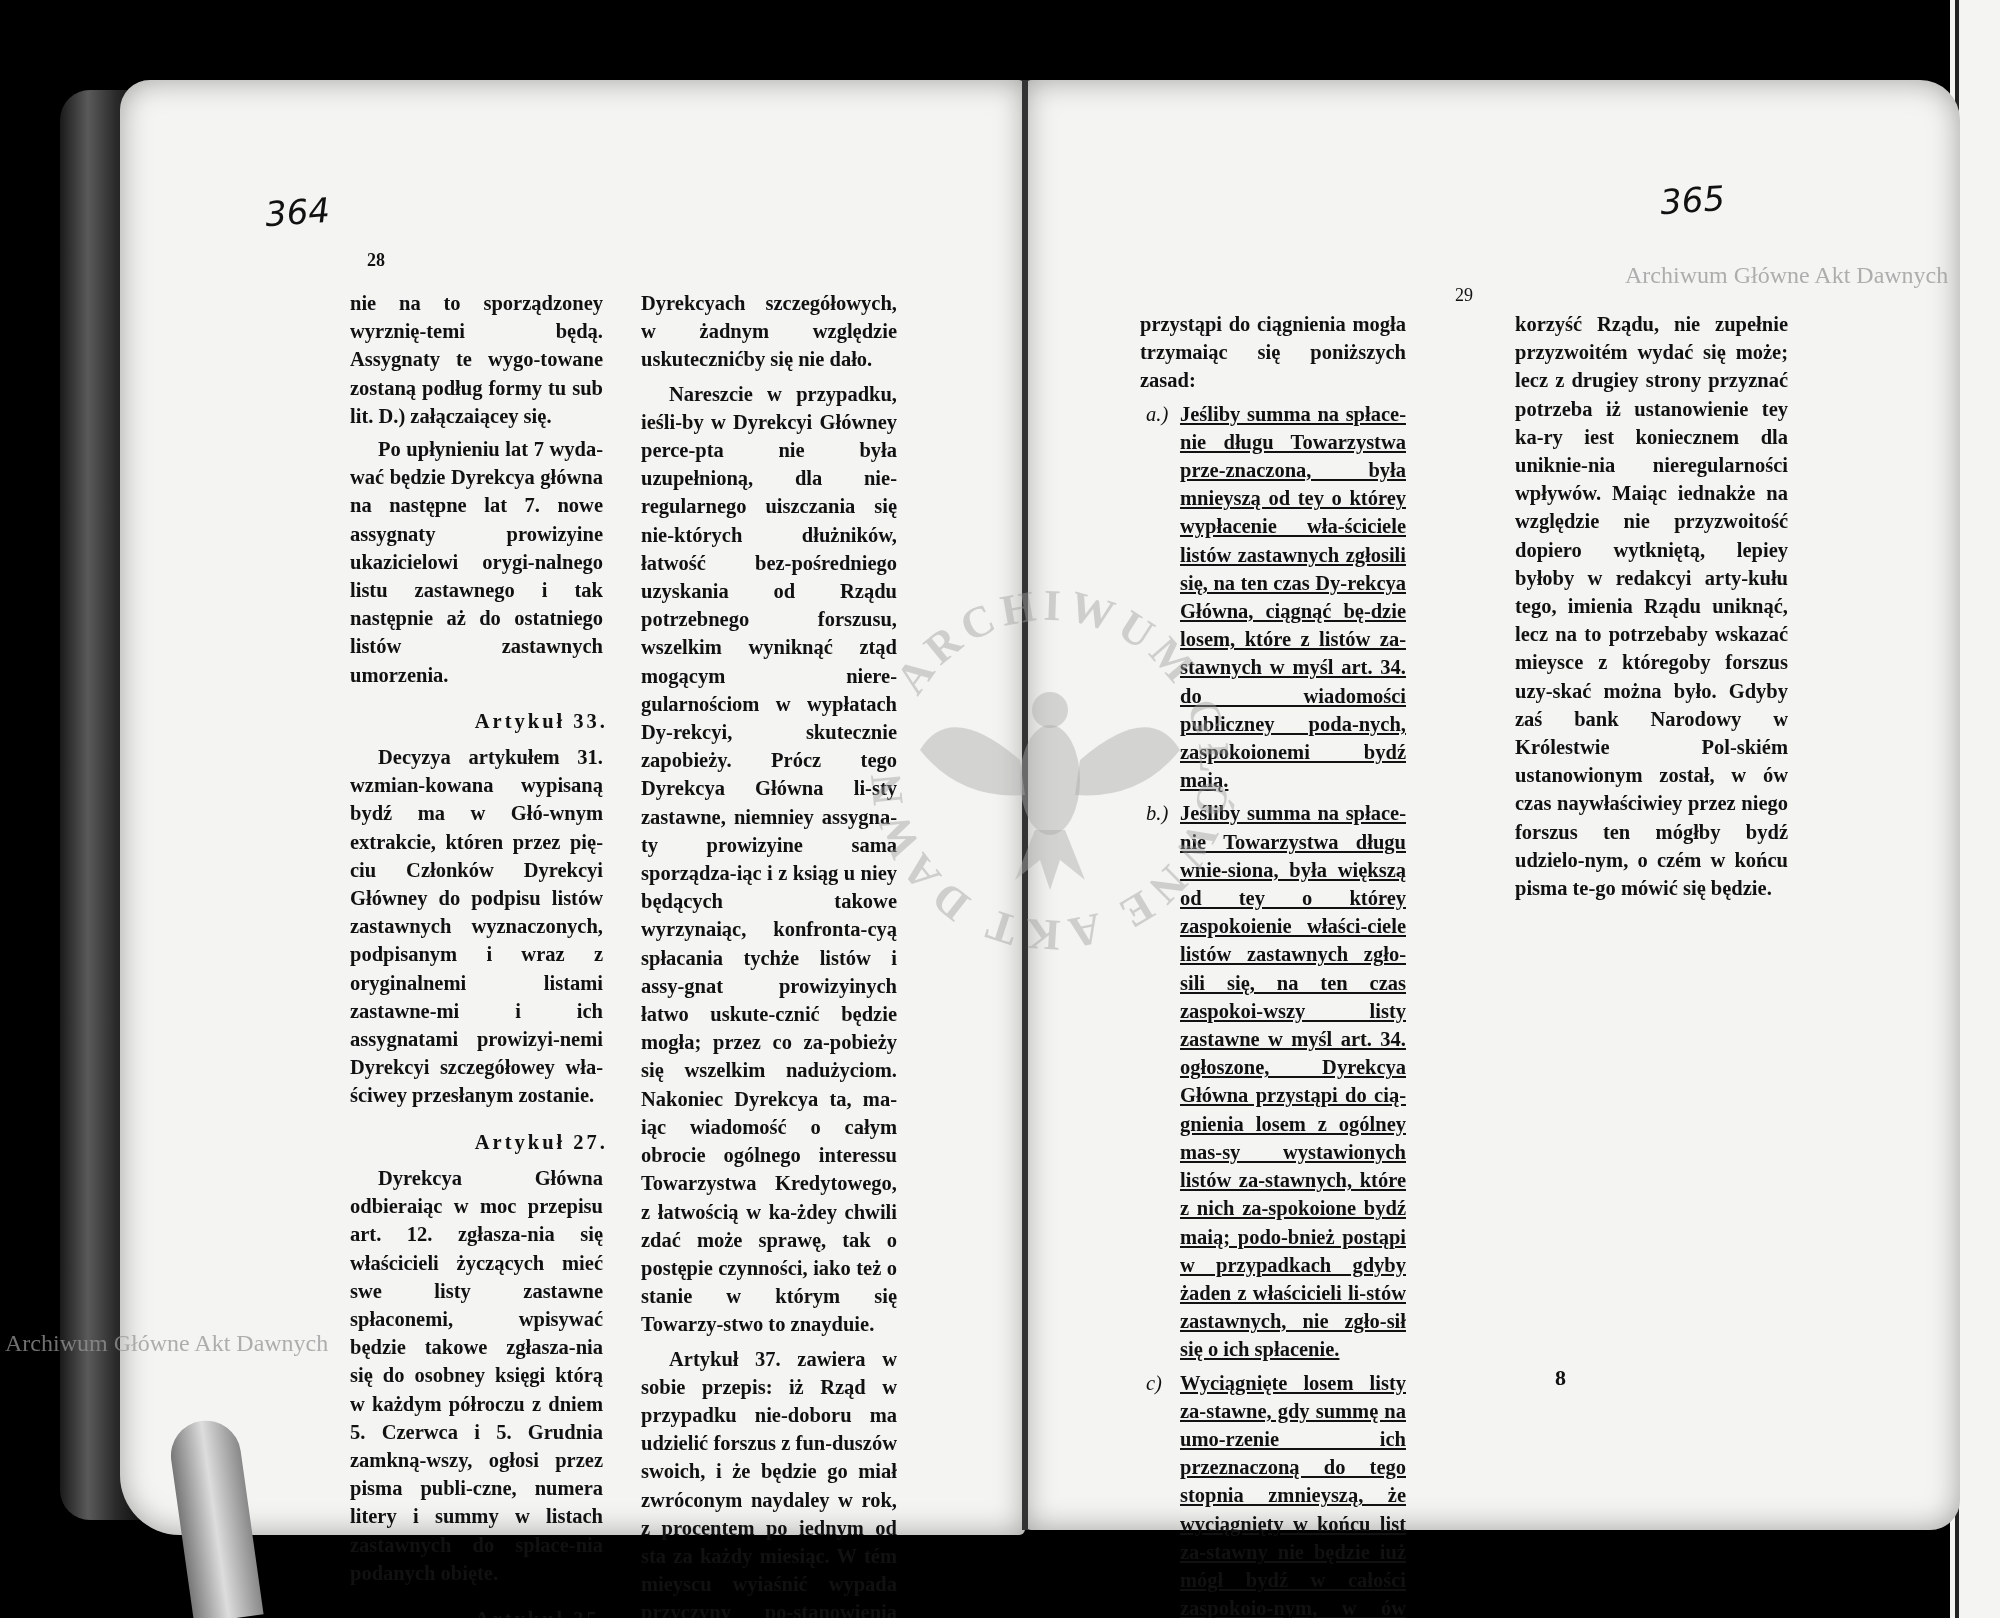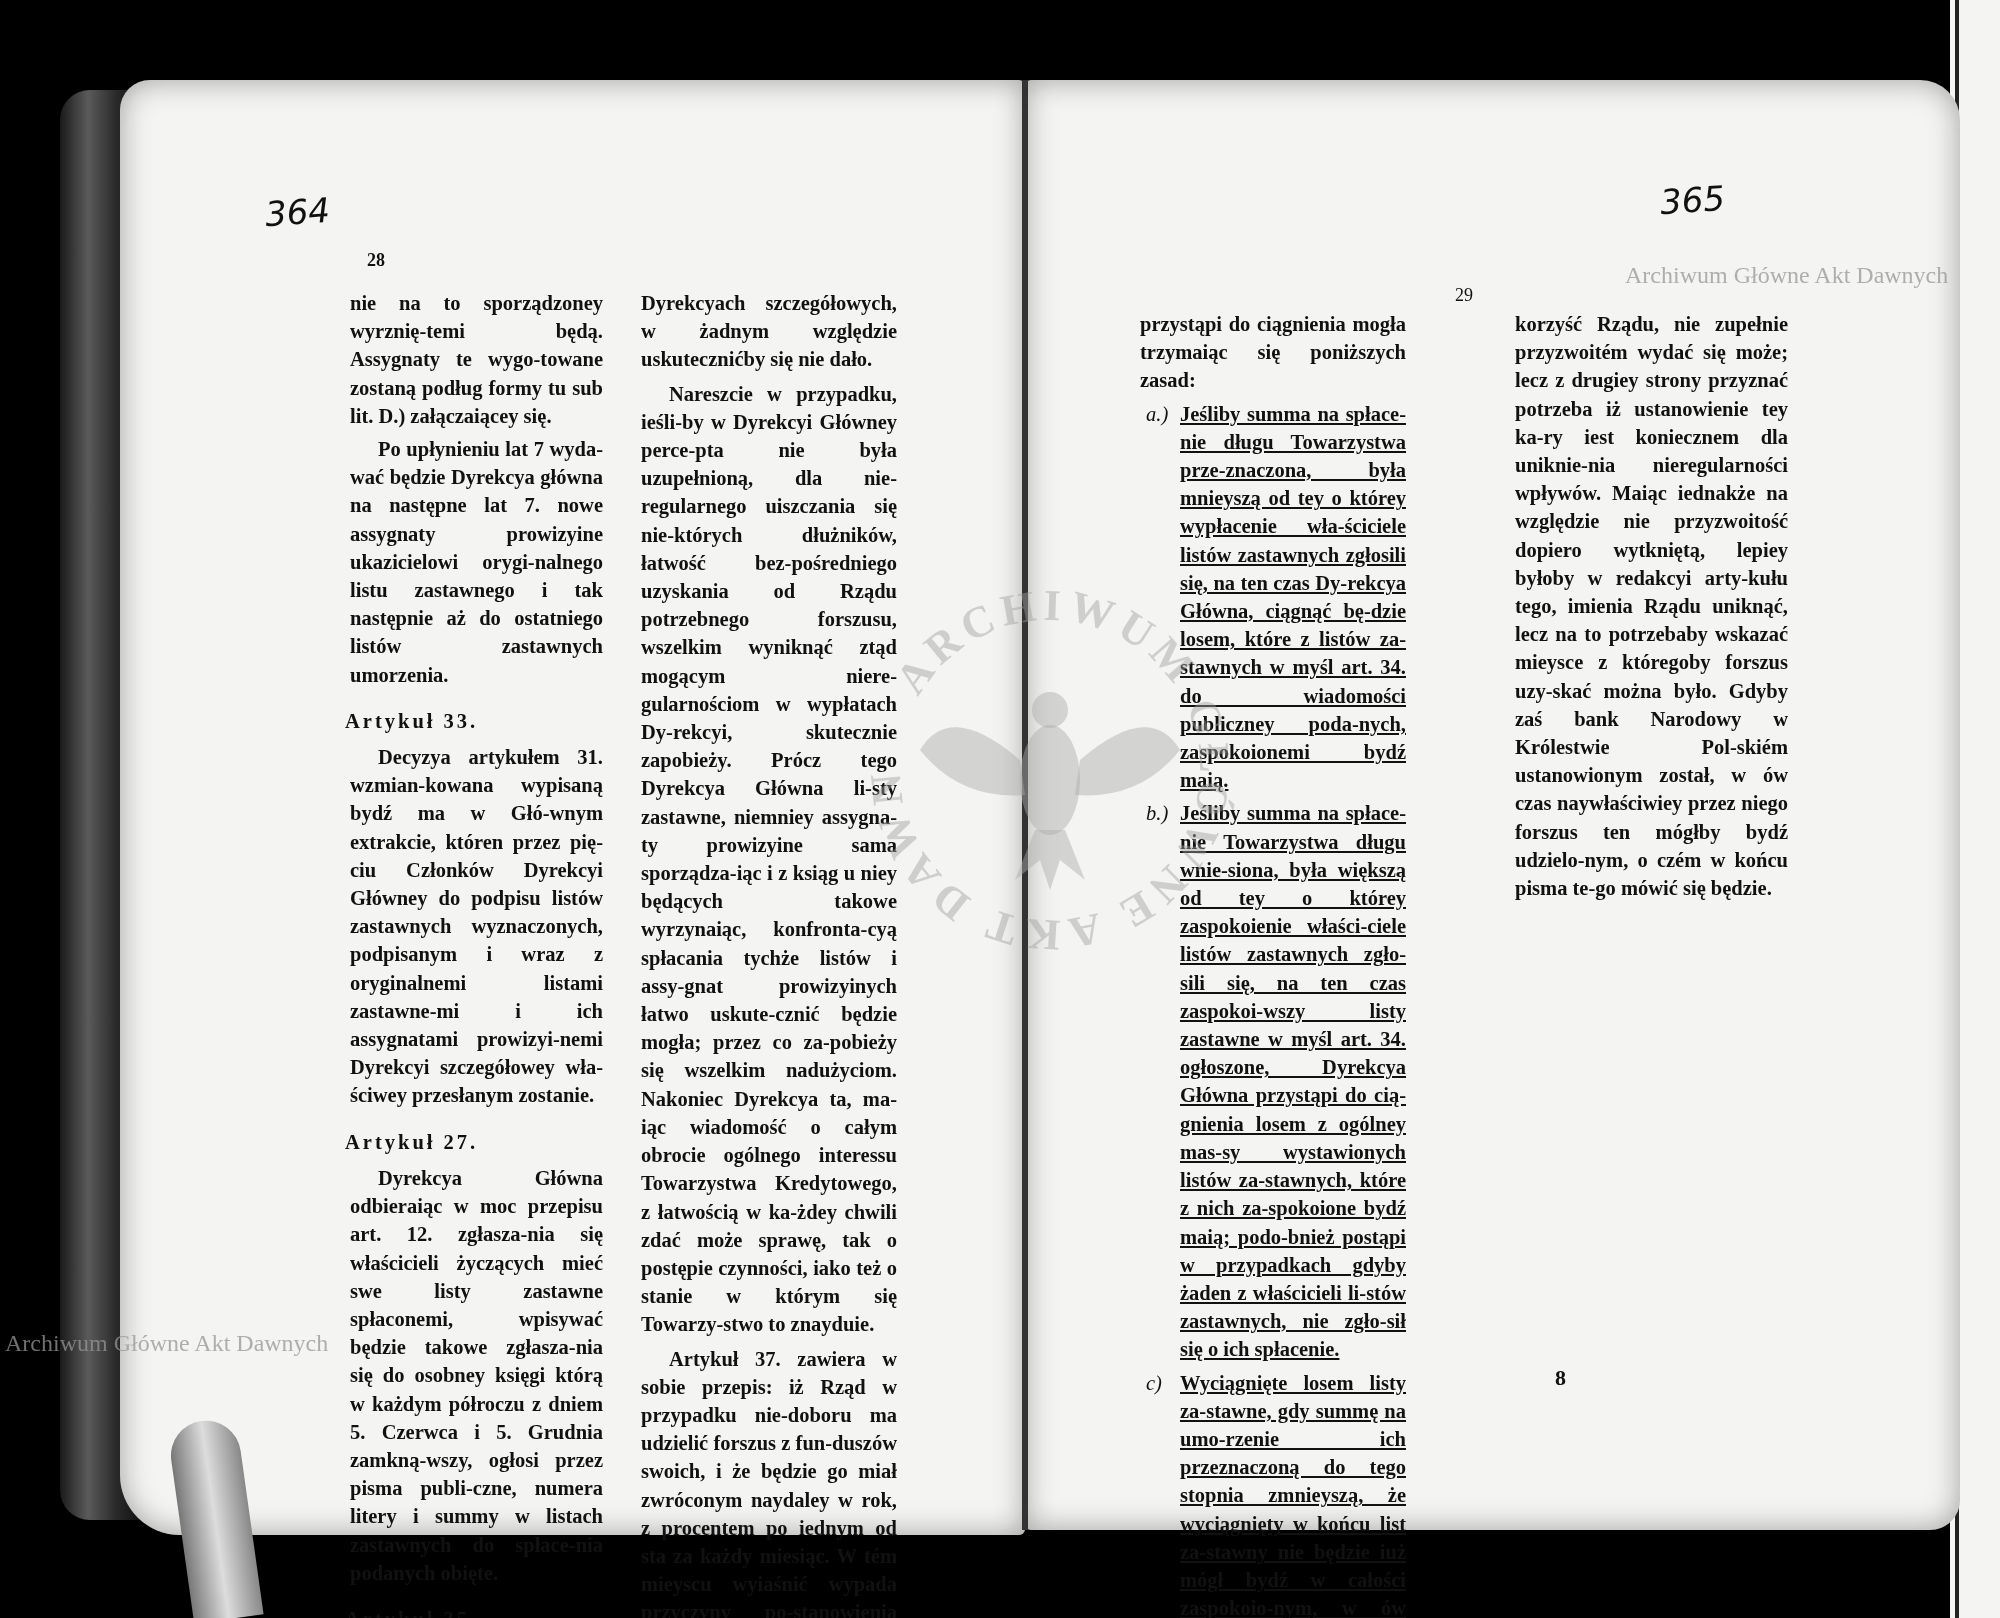--- a/index.html
+++ b/index.html
@@ -9,21 +9,21 @@
   .page{position:absolute;background:#f4f4f2;}
   .page.left{left:120px;top:80px;width:905px;height:1455px;border-radius:30px 6px 6px 60px;box-shadow:inset 0 0 30px rgba(0,0,0,.35);}
   .page.right{left:1025px;top:80px;width:935px;height:1450px;border-radius:6px 40px 30px 6px;box-shadow:inset 0 0 30px rgba(0,0,0,.35);}
   .gutter{position:absolute;left:1022px;top:80px;width:6px;height:1450px;background:#333;}
   .edge-r{position:absolute;left:1950px;top:0;width:50px;height:1618px;background:#f4f4f2;}
   .edge-r-line{position:absolute;left:1955px;top:0;width:4px;height:1618px;background:#222;}
   .curl{position:absolute;left:180px;top:1420px;width:70px;height:200px;background:linear-gradient(90deg,#777,#ddd,#888);border-radius:40px 40px 0 0;transform:rotate(-8deg);}
   .col{position:absolute;font-size:20.5px;line-height:28.2px;color:#111;font-weight:bold;text-align:justify;}
   .col p{margin:5px;}
   .col .ind{text-indent:28px;}
-  .col .head{text-align:left;letter-spacing:3px;margin:18px 0 8px 0;}
+  .col .head{text-align:right;letter-spacing:3px;margin:18px 0 8px 0;}
   .col .item{padding-left:40px;text-decoration:underline;}
   .col .lbl{font-style:italic;font-weight:normal;margin-left:-34px;display:inline-block;width:34px;}
   .folio{position:absolute;font-size:18px;font-weight:bold;color:#111;}
   .hand{position:absolute;font-family:"DejaVu Sans",sans-serif;font-style:italic;font-size:34px;color:#111;}
   .wm-text{position:absolute;font-family:"Liberation Serif",serif;font-size:24px;color:rgba(150,150,150,.75);white-space:nowrap;}
   .stamp{position:absolute;left:840px;top:560px;width:420px;height:420px;border-radius:50%;pointer-events:none;}
   .stamp svg{width:100%;height:100%;}
 </style>
 </head>
 <body>

